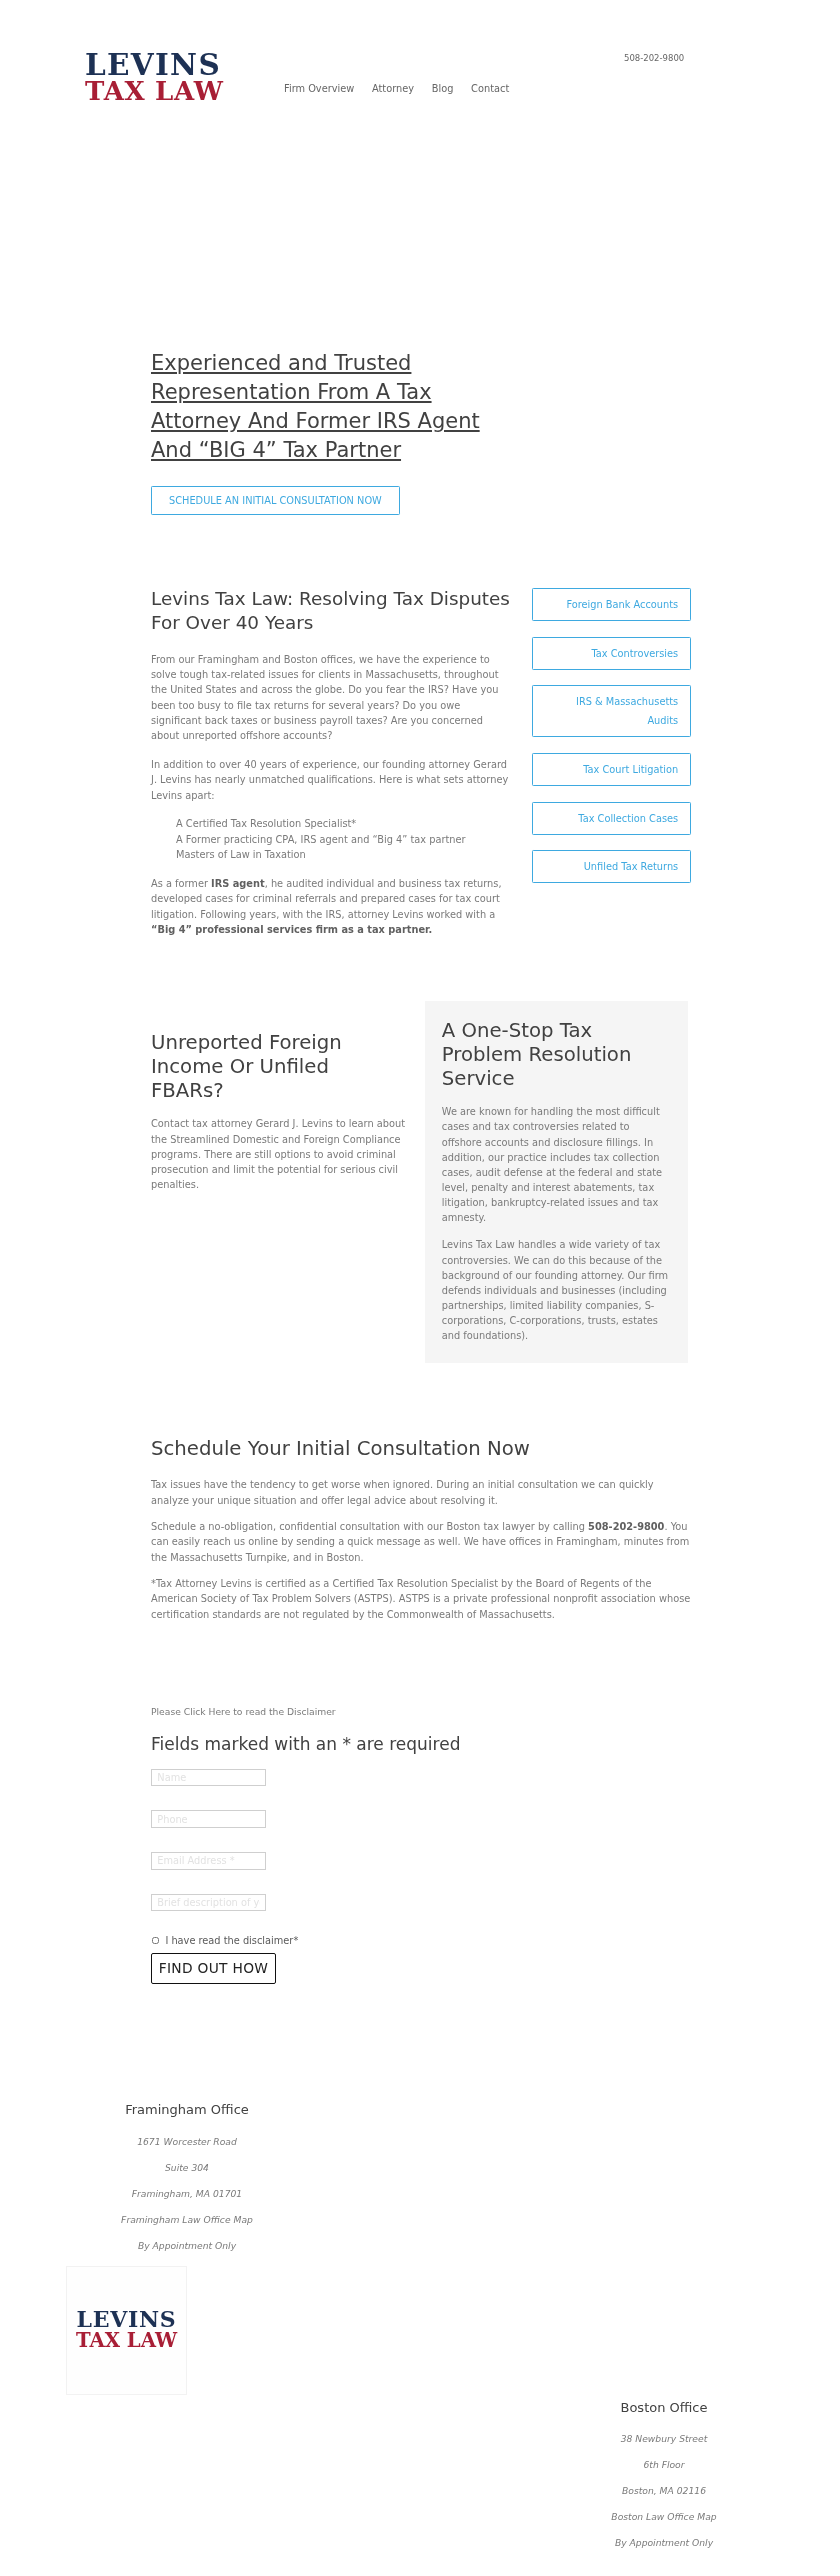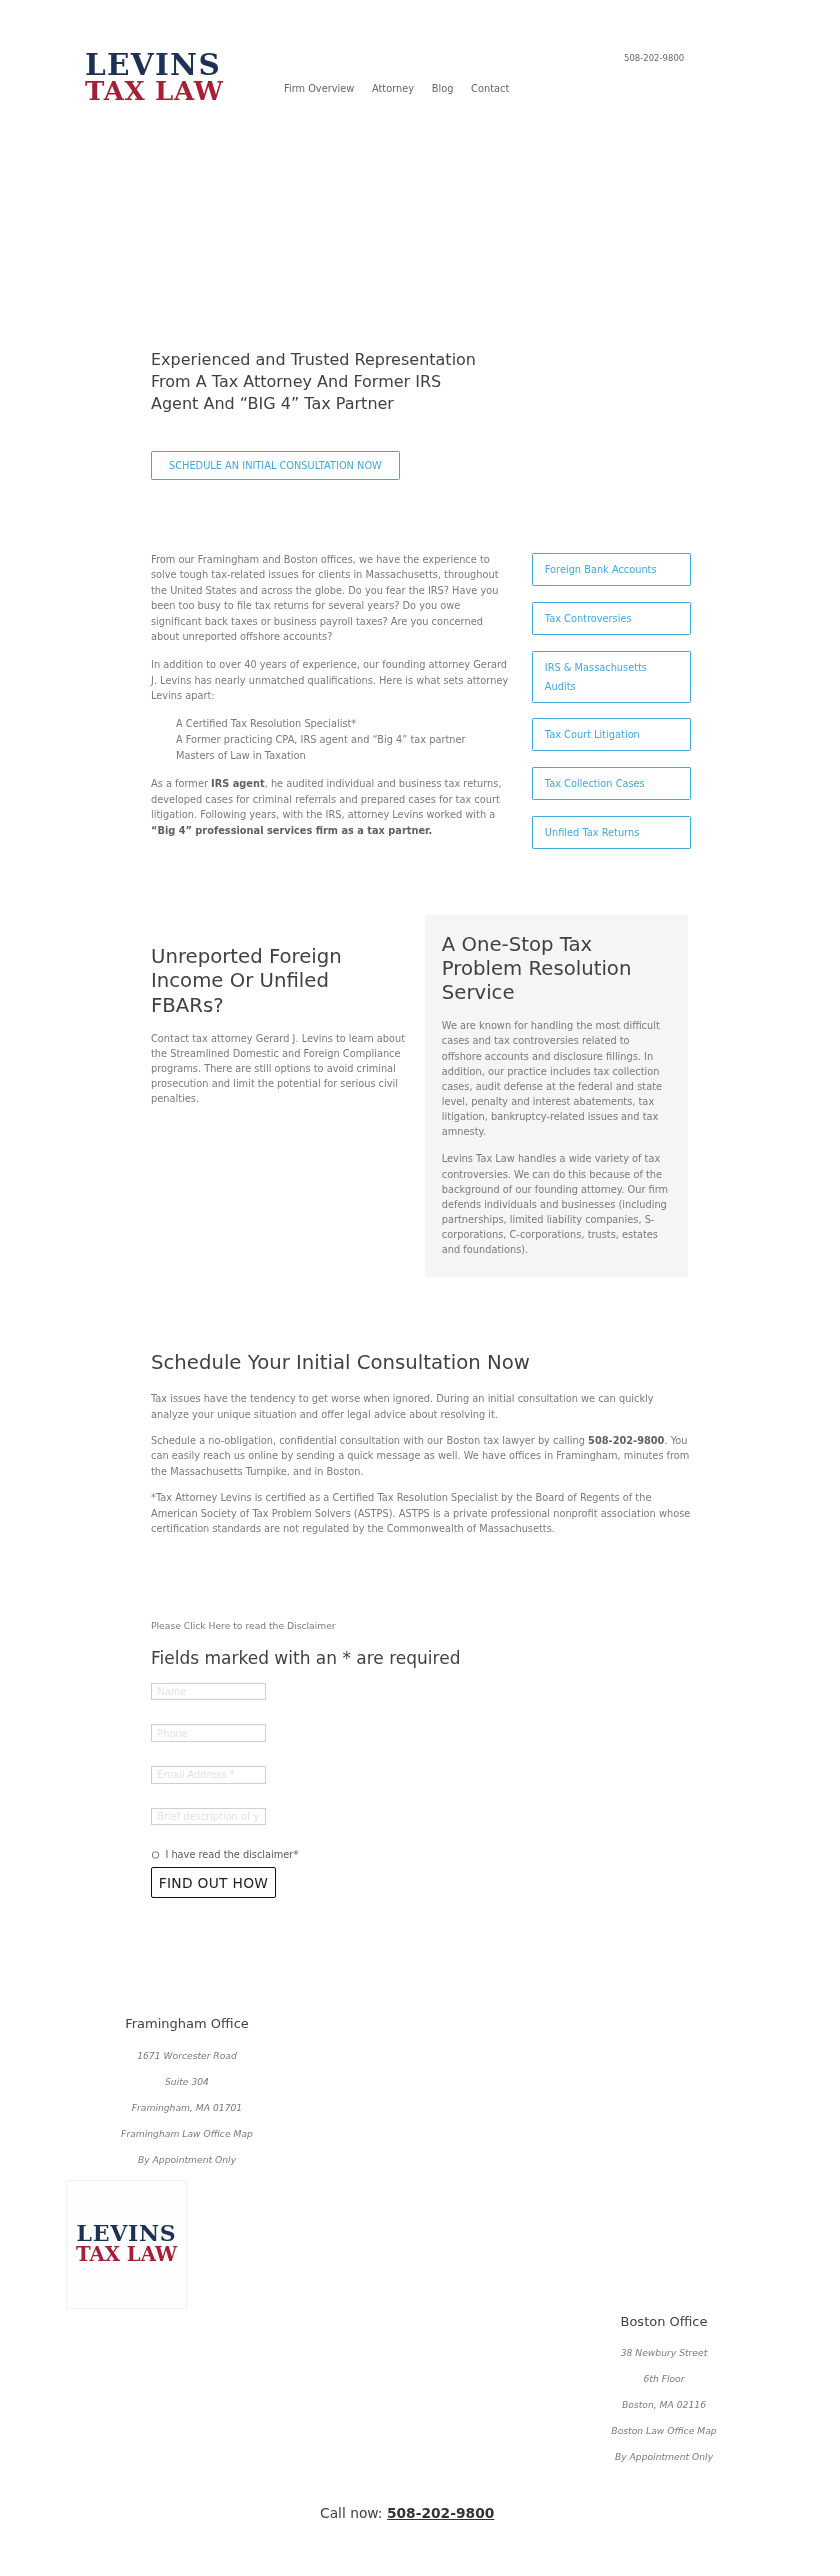--- a/index.html
+++ b/index.html
@@ -17,32 +17,32 @@
   .logo { position:absolute; left:85px; top:50px;
           font-family:"DejaVu Serif","Liberation Serif",serif; font-weight:700; line-height:1.05; }
   .logo-top { font-size:29.5px; color:#1d3154; letter-spacing:1.3px; }
   .logo-bottom { font-size:26px; color:#a81e35; letter-spacing:0.7px; margin-top:-2.6px; }
   .main-nav { position:absolute; left:284px; top:83px; display:flex; gap:17.7px;
               font-size:9.8px; color:#666; }
   .phone-top { position:absolute; left:624px; top:53px; font-size:8.5px; color:#666; }
 
   
   .hero { padding-top:185px; margin-left:151px; width:354px; }
-  .hero h1 { font-size:16px; line-height:1.38; font-weight:400; color:#414141; margin:0 0 36px; width:341px; }
+  .hero h1 { font-size:21px; line-height:1.38; font-weight:400; color:#414141; margin:0 0 21px; width:341px;text-decoration:underline; }
   .hero-cta { display:inline-block; border:1.3px solid #3ea9e0; color:#3ea9e0;
               font-size:9.8px; padding:7.9px 17px; border-radius:1.3px; background:#fff; }
 
   
   .intro { margin-top:72px; margin-left:151px; width:540px; display:flex; }
   .intro-left { width:360px; }
   .intro-left h2 { font-size:18.4px; line-height:1.3; font-weight:400; color:#414141; margin:0 0 17px; }
   .intro-left p { font-size:9.8px; line-height:1.57; margin:0 0 13px; }
   .cred-list { list-style:none; margin:0 0 13px; padding:0 0 0 25px; font-size:9.8px; line-height:1.6; }
   strong { color:#606060; }
-  .intro-right { width:159px; margin-left:21px; padding-top:1.3px; }
+  .intro-right { width:159px; margin-left:21px; padding-top:1.3px;text-align:right; }
   .practice-btn { width:159px; border:1.3px solid #3ea9e0; color:#3ea9e0; background:#fff;
                   font-size:9.8px; line-height:1.95; padding:5.9px 11.8px; border-radius:1.3px;
                   margin-bottom:15.8px; }
 
   
   .twocol { margin-top:51px; margin-left:151px; width:558px; display:flex; }
   .fbar-col { width:256px; padding-top:30px; }
   .fbar-col h2, .onestop-col h2 { font-size:19.7px; line-height:1.22; font-weight:400; color:#414141; margin:0 0 13px; }
   .fbar-col p { font-size:9.8px; line-height:1.55; margin:0; }
   .onestop-col { width:263px; margin-left:18.4px; background:#f5f5f5; padding:17.7px 16.4px 19.7px; }
@@ -110,20 +110,21 @@
   <div class="phone-top clickable">508-202-9800</div>
 </header>
 
 <section class="hero">
   <h1>Experienced and Trusted Representation From A Tax Attorney And Former IRS Agent And “BIG 4” Tax Partner</h1>
   <span class="hero-cta clickable">SCHEDULE AN INITIAL CONSULTATION NOW</span>
 </section>
 
 <section class="intro">
   <div class="intro-left">
+    <h2>Levins Tax Law: Resolving Tax Disputes For Over 40 Years</h2>
     <p>From our Framingham and Boston offices, we have the experience to solve tough tax-related issues for clients in Massachusetts, throughout the United States and across the globe. Do you fear the IRS? Have you been too busy to file tax returns for several years? Do you owe significant back taxes or business payroll taxes? Are you concerned about unreported offshore accounts?</p>
     <p>In addition to over 40 years of experience, our founding attorney Gerard J. Levins has nearly unmatched qualifications. Here is what sets attorney Levins apart:</p>
     <ul class="cred-list">
       <li>A Certified Tax Resolution Specialist*</li>
       <li>A Former practicing CPA, IRS agent and “Big 4” tax partner</li>
       <li>Masters of Law in Taxation</li>
     </ul>
     <p><span>As a former </span><strong>IRS agent</strong><span>, he audited individual and business tax returns, developed cases for criminal referrals and prepared cases for tax court litigation. Following years, with the IRS, attorney Levins worked with a </span><strong>“Big 4” professional services firm as a tax partner.</strong></p>
   </div>
   <div class="intro-right">

